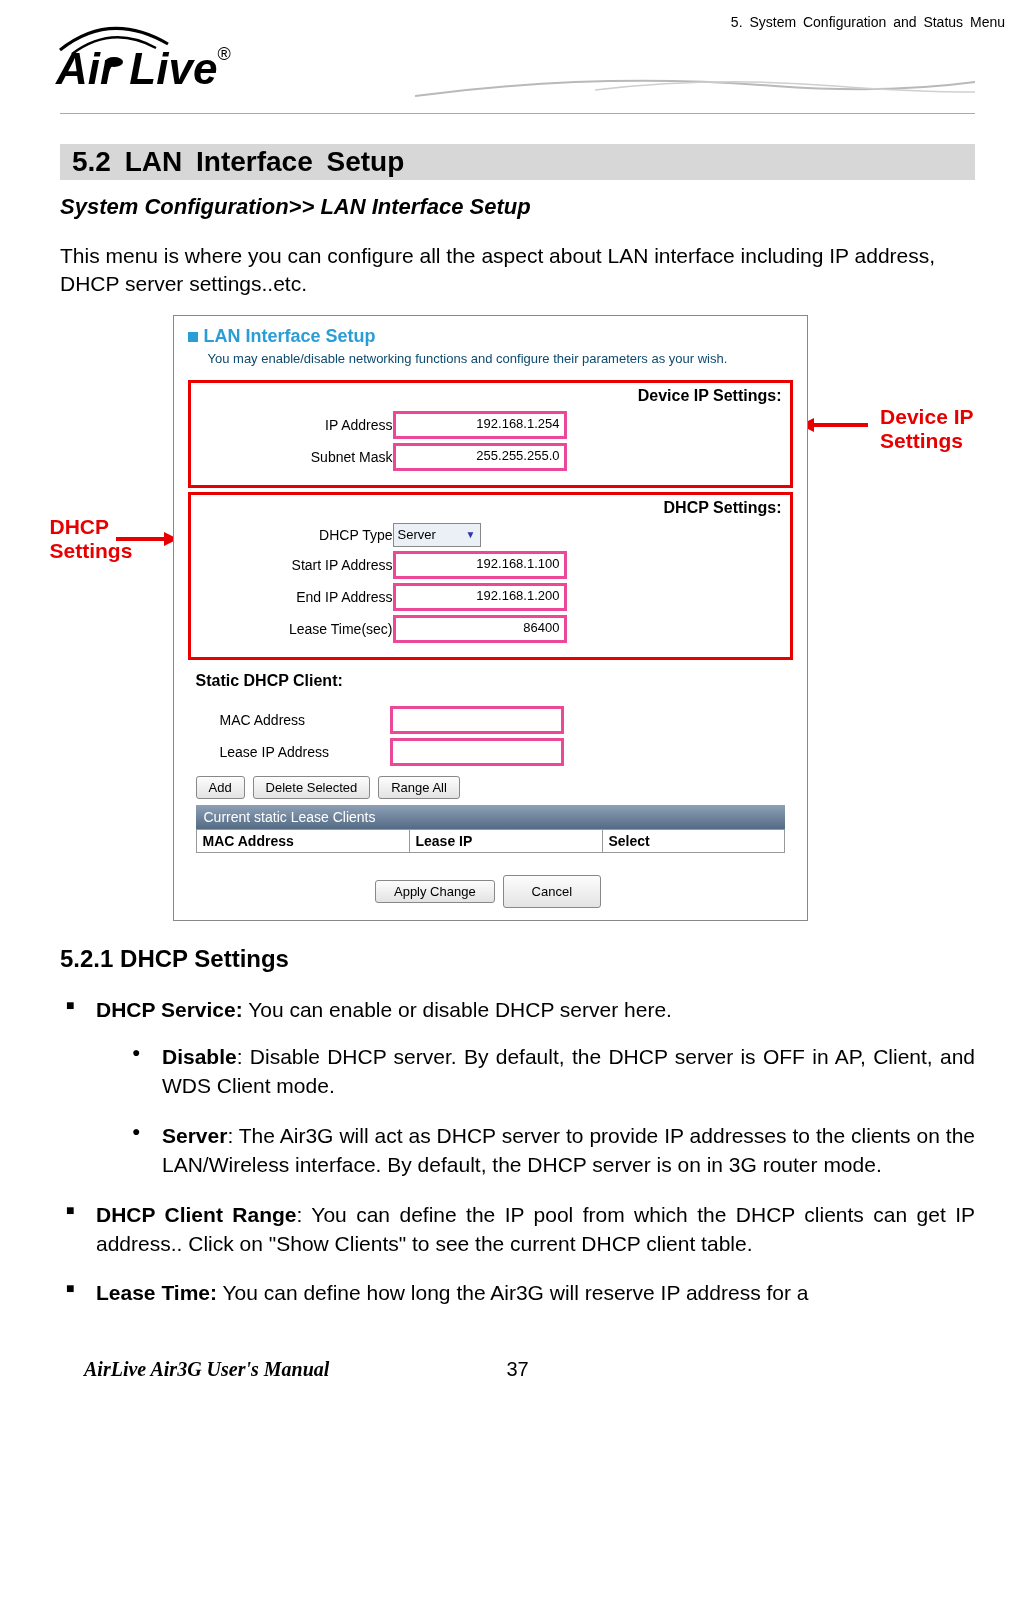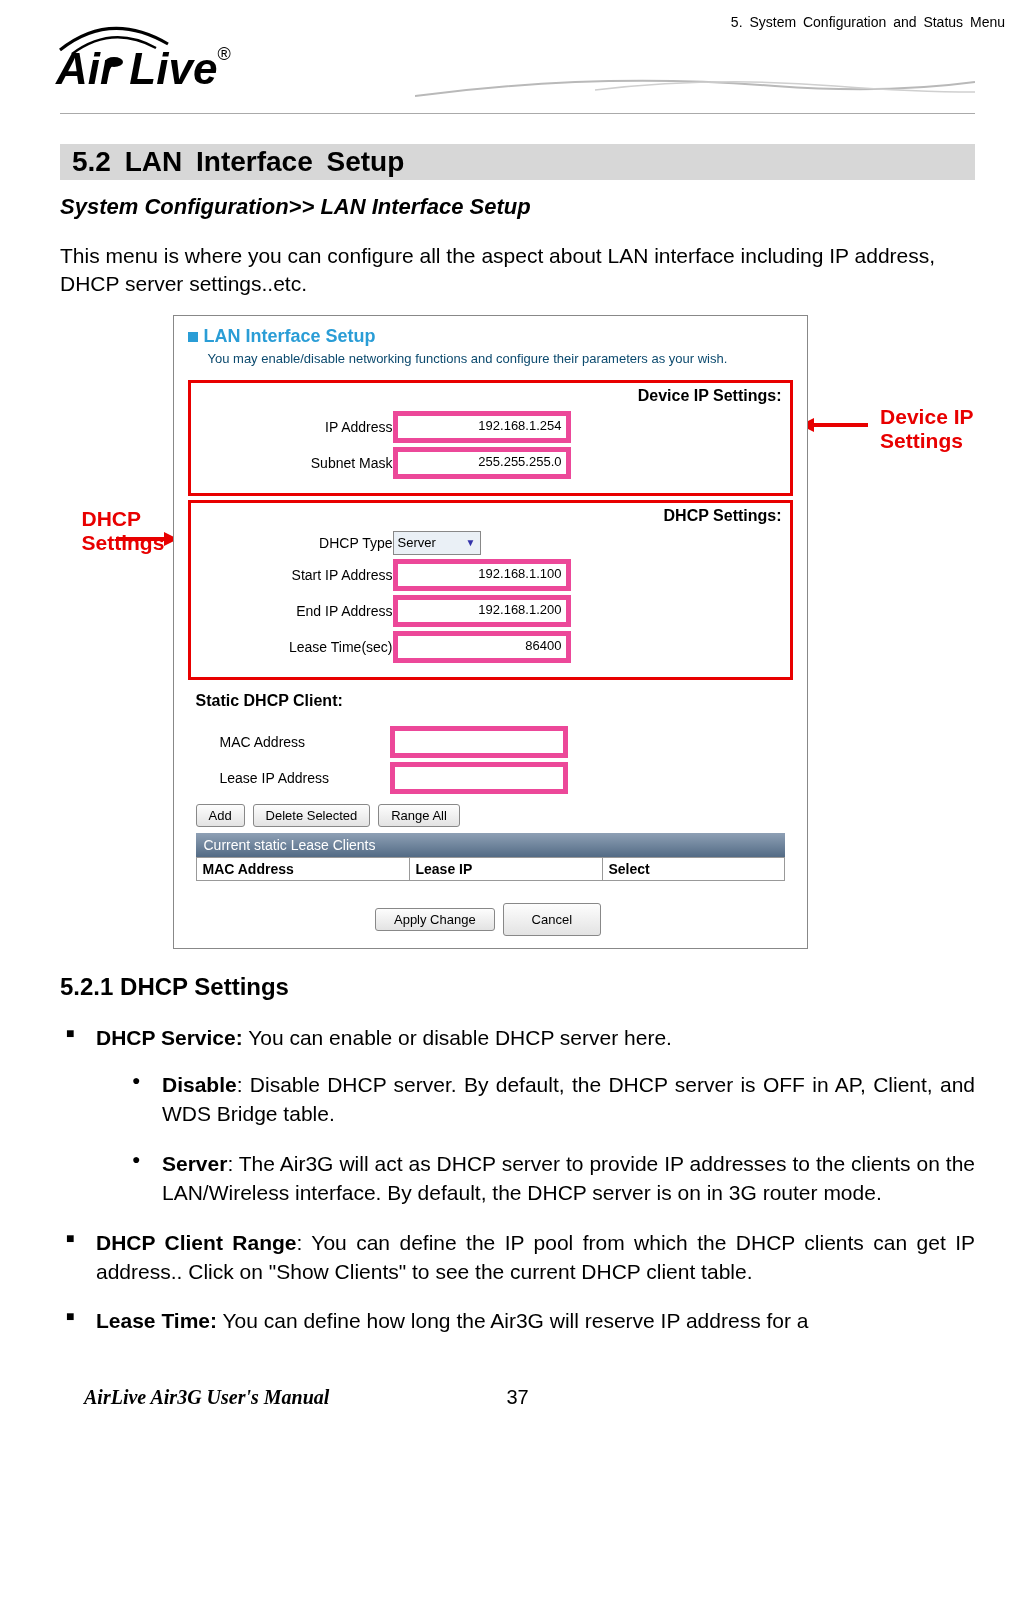--- a/index.html
+++ b/index.html
@@ -118,21 +118,21 @@
     display: flex;
     align-items: center;
     margin-left: 24px;
     margin-bottom: 4px;
     font-size: 14px;
   }
   .kv .k {
     width: 170px;
   }
   .inp {
-    border: 5px solid #ec4899;
+    border: 3px solid #ec4899;
     padding: 2px 4px;
     width: 160px;
     height: 18px;
     background: #fff;
     display: inline-block;
     font-size: 13px;
   }
   .sel {
     border: 1px solid #888;
     background: #eaf0f6;
@@ -281,21 +281,21 @@
 
     <div class="callout" style="right:-6px; top:90px;">
       <span style="display:inline-block; white-space:pre-line;">Device IP
 Settings</span>
     </div>
     <svg style="position:absolute; right:98px; top:98px;" width="70" height="24">
       <line x1="68" y1="12" x2="10" y2="12" stroke="#e80000" stroke-width="4"></line>
       <polygon points="0,12 14,5 14,19" fill="#e80000"></polygon>
     </svg>
 
-    <div class="callout" style="left:-18px; top:192px;margin-left:32px;">
+    <div class="callout" style="left:-18px; top:200px;">
       <span style="display:inline-block; white-space:pre-line;">DHCP
 Settings</span>
     </div>
     <svg style="position:absolute; left:48px; top:212px;" width="64" height="24">
       <line x1="0" y1="12" x2="52" y2="12" stroke="#e80000" stroke-width="4"></line>
       <polygon points="62,12 48,5 48,19" fill="#e80000"></polygon>
     </svg>
 
     <div class="screenshot-box">
       <div class="panel-title">
@@ -368,21 +368,21 @@
     </div>
   </div>
 
   <div class="subsec-h">5.2.1    DHCP Settings</div>
 
   <ul class="square">
     <li>
       <b>DHCP Service:</b><span>    You can enable or disable DHCP server here.</span>
       <ul class="disc">
         <li>
-          <b>Disable</b><span>:    Disable DHCP server.    By default, the DHCP server is OFF in AP, Client, and WDS Bridge table.</span>
+          <b>Disable</b><span>:    Disable DHCP server.    By default, the DHCP server is OFF in AP, Client, and WDS Client mode.</span>
         </li>
         <li>
           <b>Server</b><span>:    The Air3G will act as DHCP server to provide IP addresses to the clients on the LAN/Wireless interface.    By default, the DHCP server is on in 3G router mode.</span>
         </li>
       </ul>
     </li>
     <li>
       <b>DHCP Client Range</b><span>: You can define the IP pool from which the DHCP clients can get IP address.. Click on "Show Clients" to see the current DHCP client table.</span>
     </li>
     <li>

